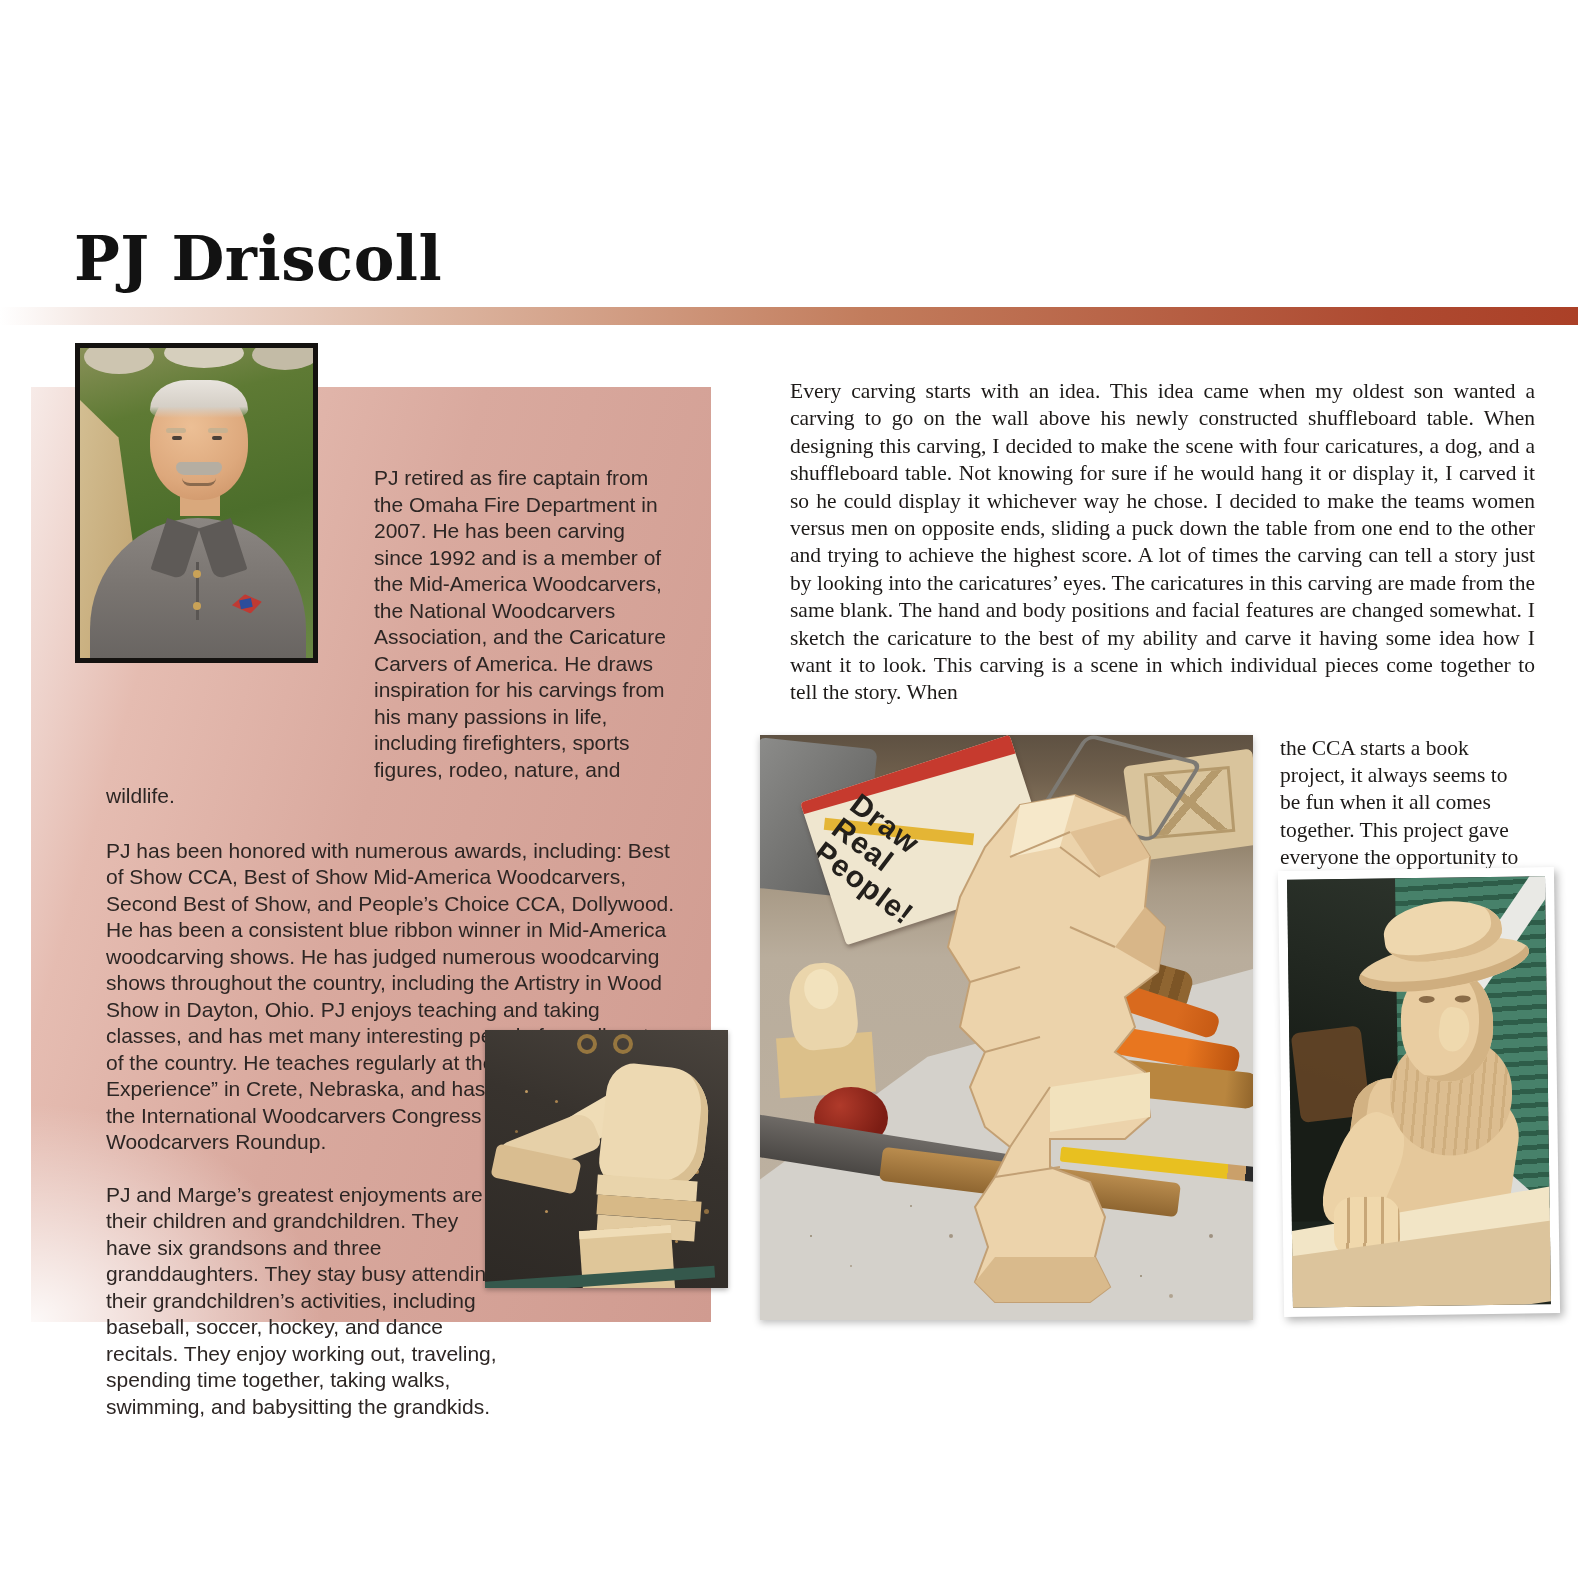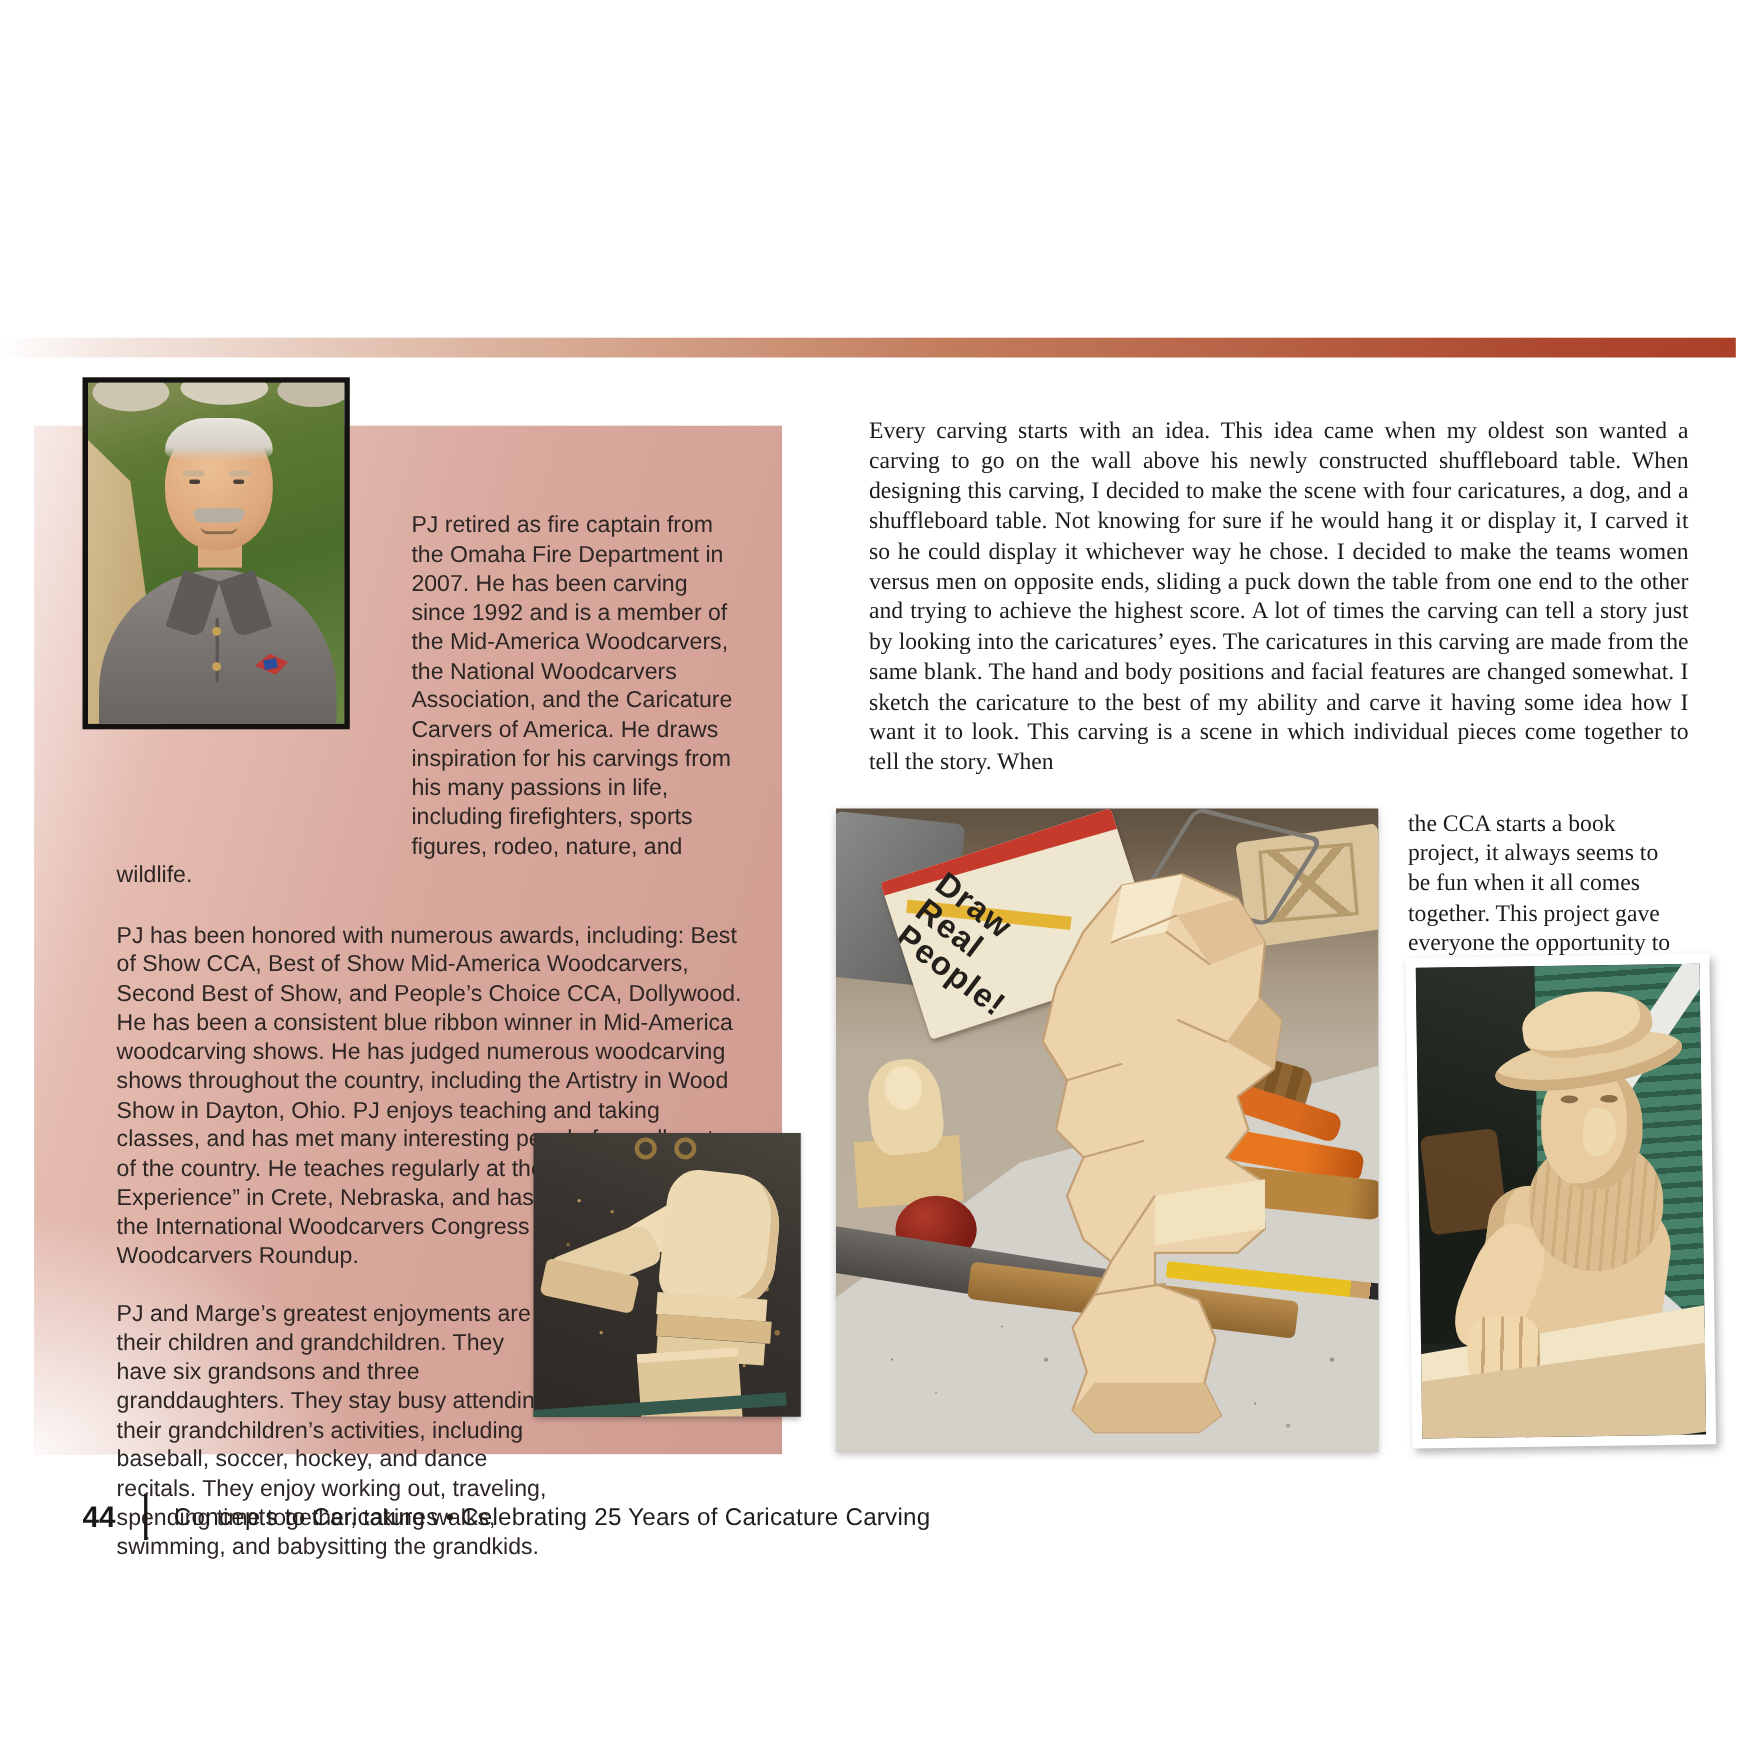--- a/index.html
+++ b/index.html
@@ -203,20 +203,21 @@
   .footer { position:absolute; left:75px; top:1358px; display:flex; align-items:center; }
   .page-number { font-size:27px; font-weight:700; color:#1a1715; }
   .footer-divider { width:3px; height:42px; background:#1a1715; margin:0 24px 0 26px; }
   .footer-title { font-size:22px; color:#1f1c1a; letter-spacing:0.2px; }
 </style>
 </head>
 <body>
 
 <div class="page">
 
+  <h1 class="page-title">PJ Driscoll</h1>
   <div class="title-rule"></div>
 
   <div class="portrait-photo" title="Portrait of PJ Driscoll in gray polo shirt on lawn">
     <div class="rock r1"></div>
     <div class="rock r2"></div>
     <div class="rock r3"></div>
     <div class="stone-path"></div>
     <div class="portrait-shirt">
       <div class="shirt-collar-l"></div>
       <div class="shirt-collar-r"></div>
@@ -318,19 +319,14 @@
       <div class="cp-eye" style="left:166px"></div>
       <div class="cp-nose"></div>
       <div class="cp-hat-brim"></div>
       <div class="cp-hat-crown"></div>
       <div class="cp-board"></div>
       <div class="cp-fist"></div>
       <div class="cp-fg"></div>
     </div>
   </div>
 
-  <div class="footer">
-    <span class="page-number">44</span>
-    <span class="footer-divider"></span>
-    <span class="footer-title">Concepts to Caricatures • Celebrating 25 Years of Caricature Carving</span>
-  </div>
 
 </div>
 
 </body></html>

